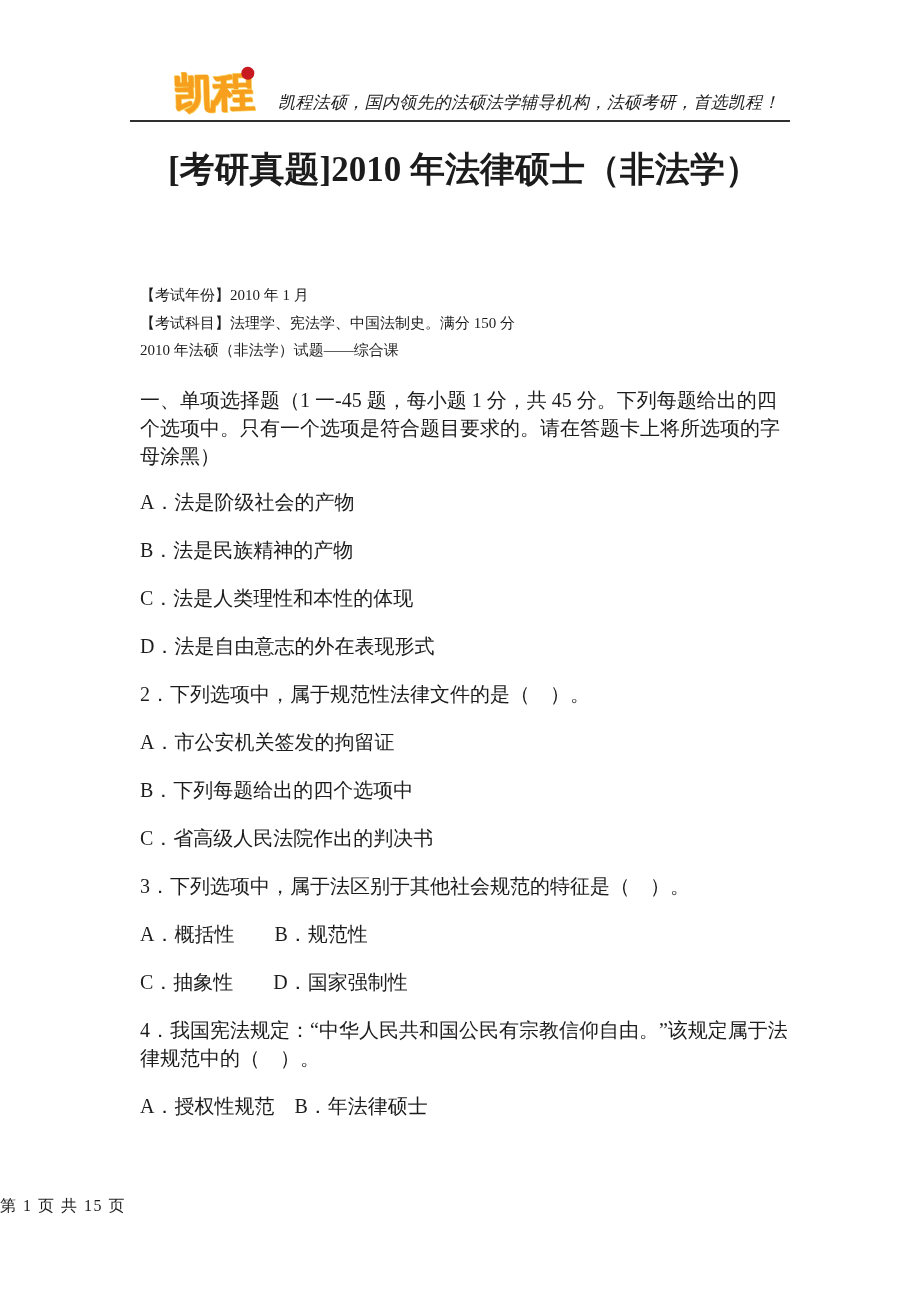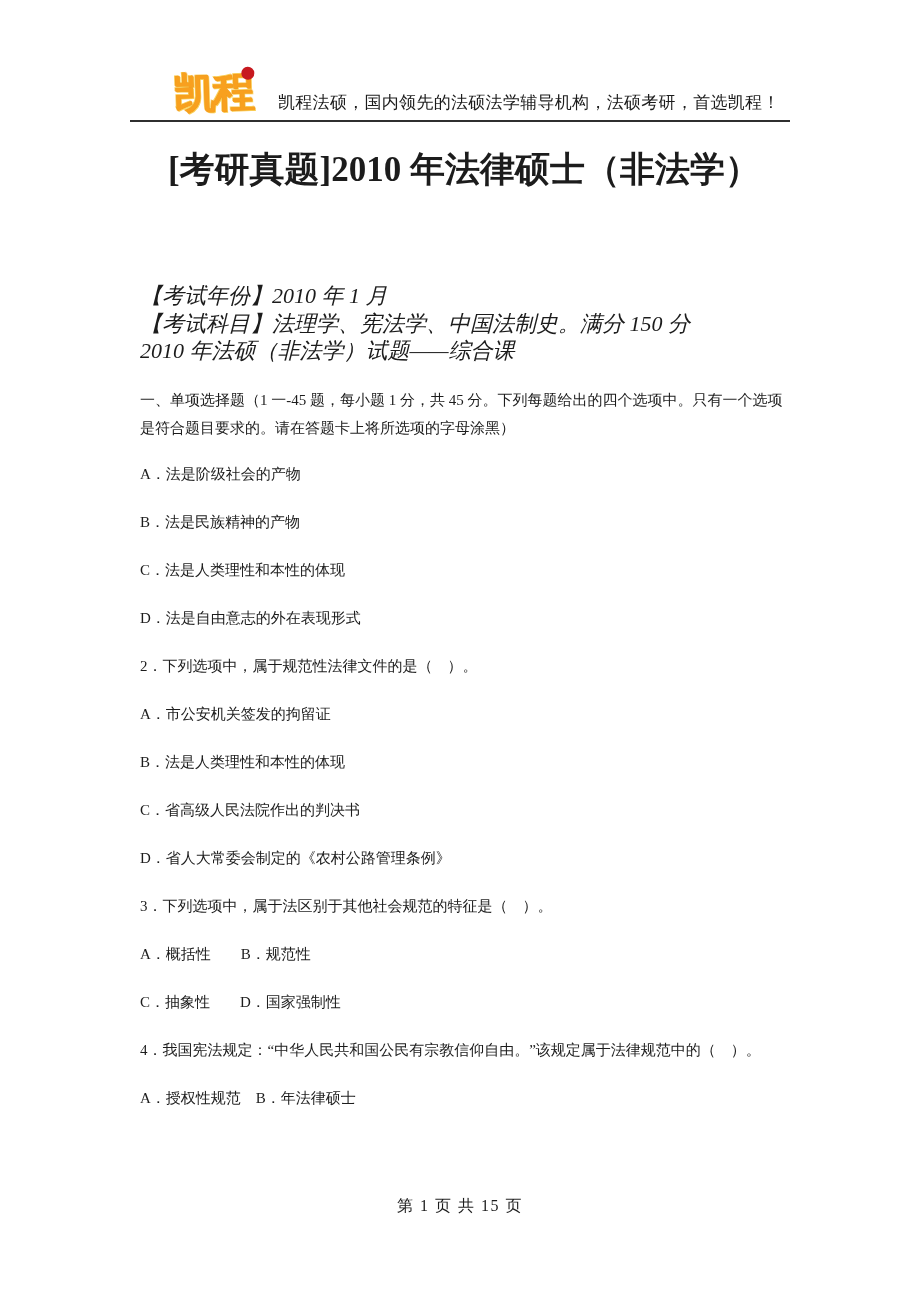--- a/index.html
+++ b/index.html
@@ -27,44 +27,44 @@
     color:#f8a01e;
     text-shadow:0 0 1px #e07c00,1px 1px 0 #fcd35c,-1px -1px 0 #fcd35c;
     letter-spacing:-3px;
   }
   .logo-dot{
     position:absolute;right:3px;top:2px;width:13px;height:13px;
     border-radius:50%;background:#c7191f;
   }
   .slogan{
     position:absolute;left:148px;bottom:6px;
-    font-size:17px;white-space:nowrap;letter-spacing:0.3px;
+    font-size:17px;white-space:nowrap;letter-spacing:0.3px;font-style:italic;
   }
   
   .title{
     position:absolute;top:146px;left:64px;width:800px;
     text-align:center;font-weight:bold;
     font-size:35px;line-height:47px;
   }
   
   .meta{
     position:absolute;top:282px;left:140px;width:660px;
-    font-size:22px;line-height:27.5px;font-style:italic;
+    font-size:15px;line-height:27.5px;
   }
   
   .docbody{
     position:absolute;top:386px;left:140px;width:656px;
-    font-size:15px;
+    font-size:20px;
   }
   .para{line-height:28px;margin:0 0 20px 0;}
   .intro{margin-bottom:18px;}
   
   .footer{
     position:absolute;top:1196px;left:0;width:920px;
-    text-align:center;font-size:16px;letter-spacing:1.5px;
+    text-align:left;font-size:16px;letter-spacing:1.5px;
   }
 </style>
 </head>
 <body>
 
 <div class="page">
 
   <div class="header">
     <div class="logo">
       <span class="logo-text">凯程</span>
@@ -89,23 +89,22 @@
     <div>
       <p class="para">A．法是阶级社会的产物</p>
       <p class="para">B．法是民族精神的产物</p>
       <p class="para">C．法是人类理性和本性的体现</p>
       <p class="para">D．法是自由意志的外在表现形式</p>
     </div>
 
     <div>
       <p class="para">2．下列选项中，属于规范性法律文件的是（　）。</p>
       <p class="para">A．市公安机关签发的拘留证</p>
-      <p class="para">B．法是人类理性和本性的体现</p>
+      <p class="para">B．下列每题给出的四个选项中</p>
       <p class="para">C．省高级人民法院作出的判决书</p>
-      <p class="para">D．省人大常委会制定的《农村公路管理条例》</p>
     </div>
 
     <div>
       <p class="para">3．下列选项中，属于法区别于其他社会规范的特征是（　）。</p>
       <p class="para">A．概括性　　B．规范性</p>
       <p class="para">C．抽象性　　D．国家强制性</p>
     </div>
 
     <div>
       <p class="para">4．我国宪法规定：“中华人民共和国公民有宗教信仰自由。”该规定属于法律规范中的（　）。</p>

